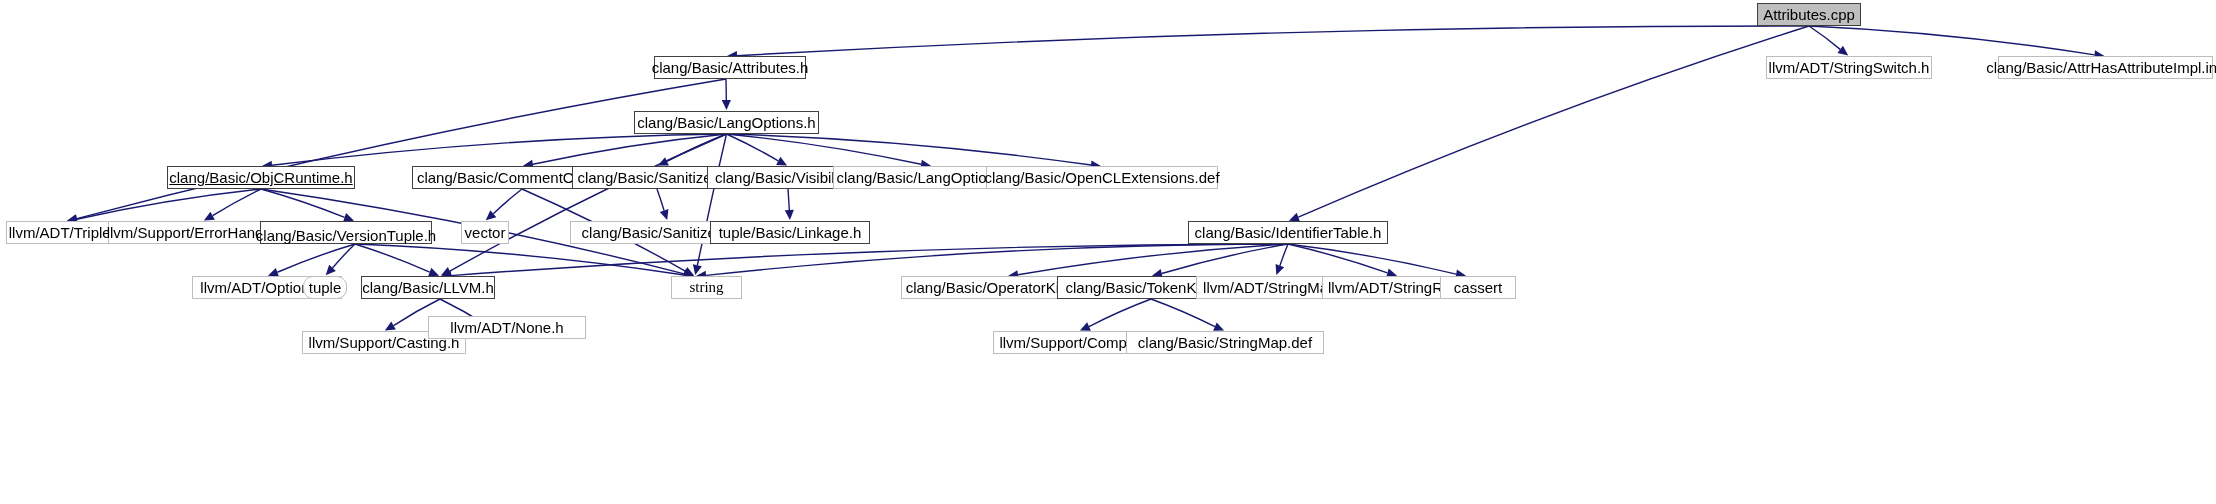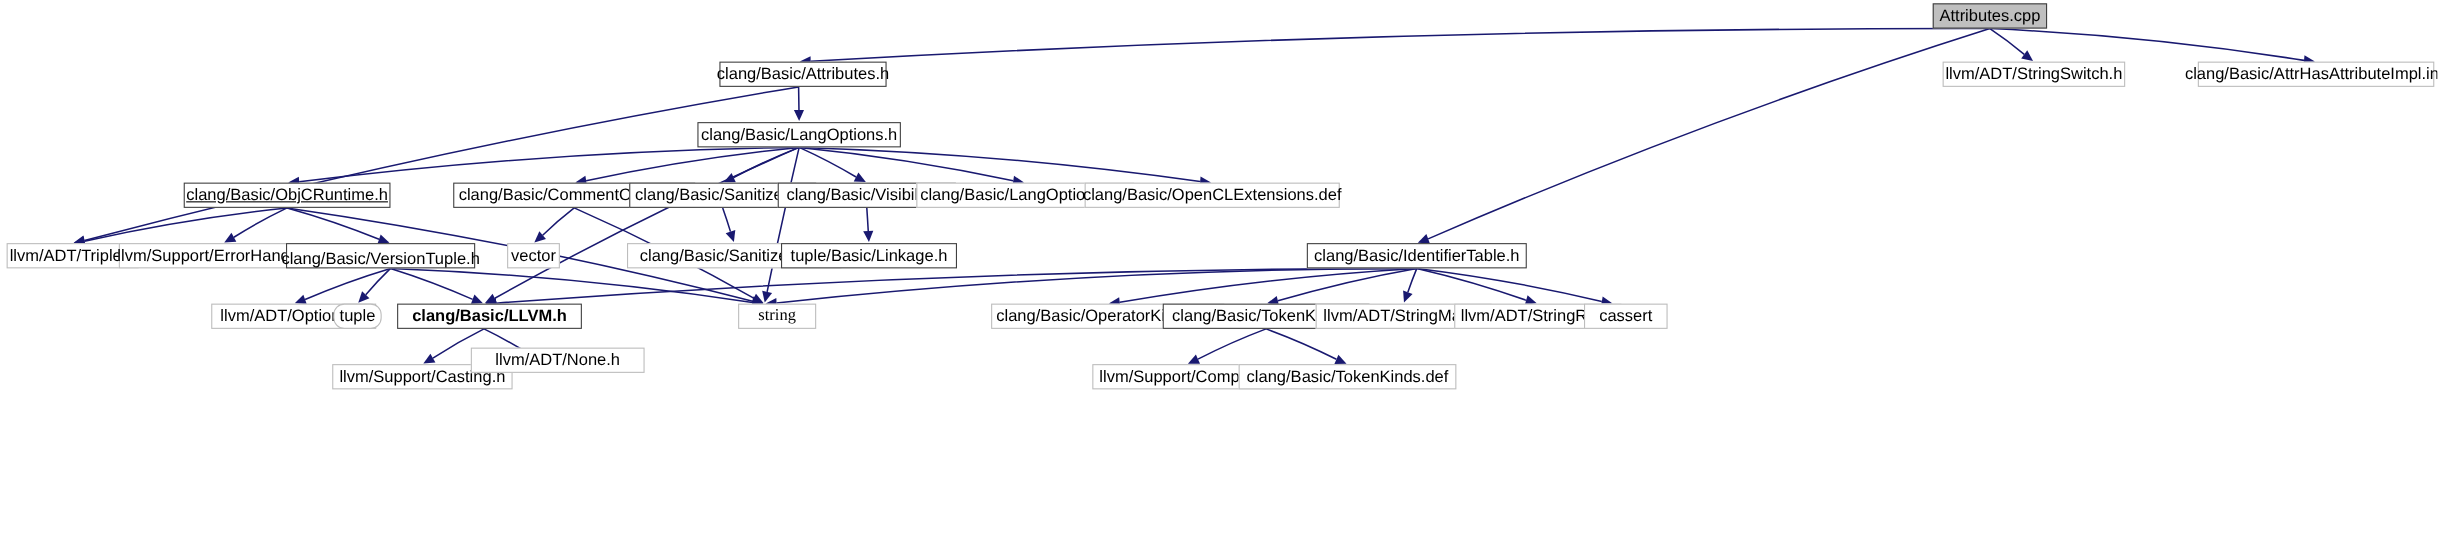--- a/index.html
+++ b/index.html
@@ -181,21 +181,21 @@
       </div>
       <div class="node strong" style="left: 1188px; top: 221px; width: 200px; align-items: center;">
         <span class="node-label">clang/Basic/IdentifierTable.h</span>
       </div>
       <div class="node" style="left: 192px; top: 276px; width: 150px;">
         <span class="node-label">llvm/ADT/Optional.h</span>
       </div>
       <div class="node" style="left: 303px; top: 276px; width: 44px; border-radius: 10px;">
         <span class="node-label">tuple</span>
       </div>
-      <div class="node strong" style="left: 361px; top: 276px; width: 168px; font-weight: bold;">
+      <div class="node strong" style="left: 361px; top: 276px; width: 134px;">
         <span class="node-label">clang/Basic/LLVM.h</span>
       </div>
       <div class="node" style="left: 671px; top: 276px; width: 71px; font-family: Liberation Serif, serif;">
         <span class="node-label">string</span>
       </div>
       <div class="node" style="left: 901px; top: 276px; width: 212px;">
         <span class="node-label">clang/Basic/OperatorKinds.def</span>
       </div>
       <div class="node strong" style="left: 1057px; top: 276px; width: 188px;">
         <span class="node-label">clang/Basic/TokenKinds.h</span>
@@ -212,16 +212,16 @@
       <div class="node" style="left: 302px; top: 331px; width: 164px;">
         <span class="node-label">llvm/Support/Casting.h</span>
       </div>
       <div class="node" style="left: 428px; top: 316px; width: 158px;">
         <span class="node-label">llvm/ADT/None.h</span>
       </div>
       <div class="node" style="left: 993px; top: 331px; width: 172px;">
         <span class="node-label">llvm/Support/Compiler.h</span>
       </div>
       <div class="node" style="left: 1126px; top: 331px; width: 198px;">
-        <span class="node-label">clang/Basic/TokenKinds.def</span>
+        <span class="node-label">clang/Basic/StringMap.def</span>
       </div>
     </div>
 </div>
 
 </body></html>

